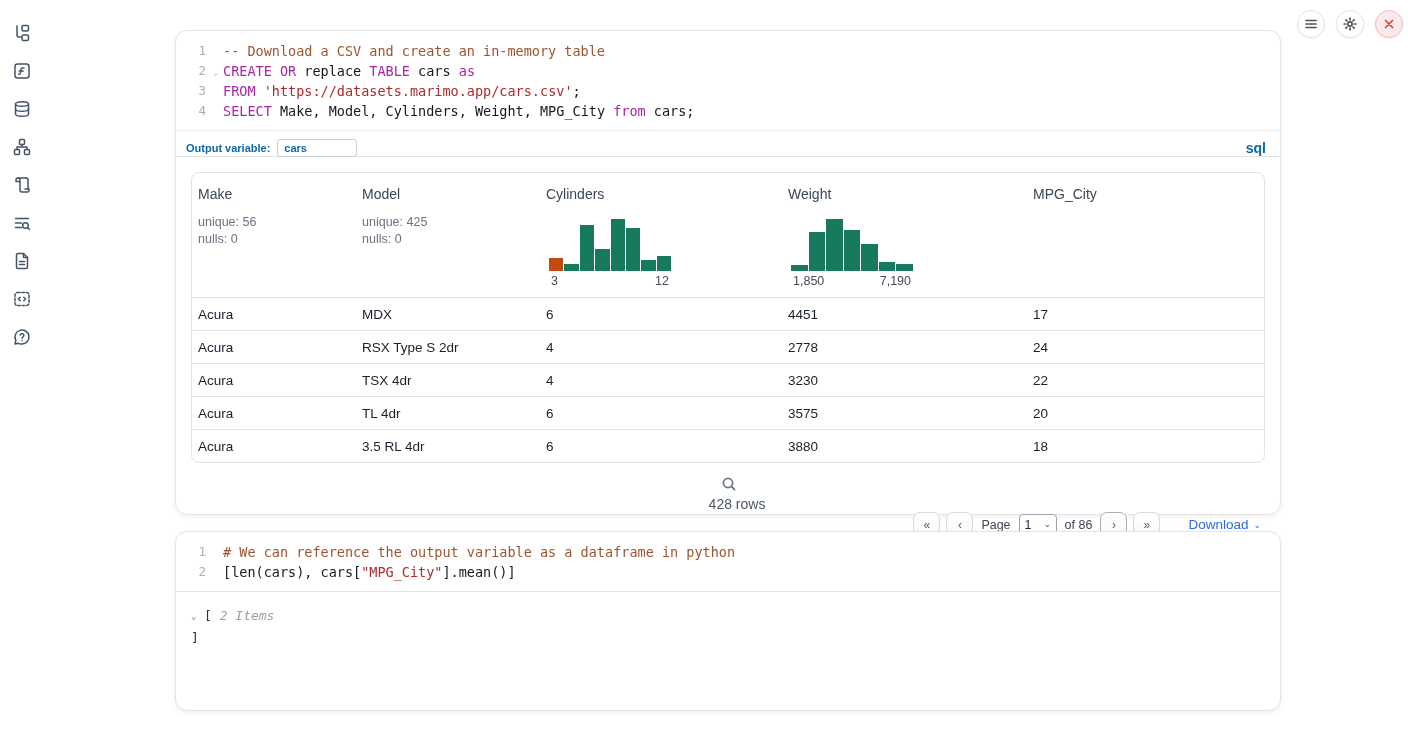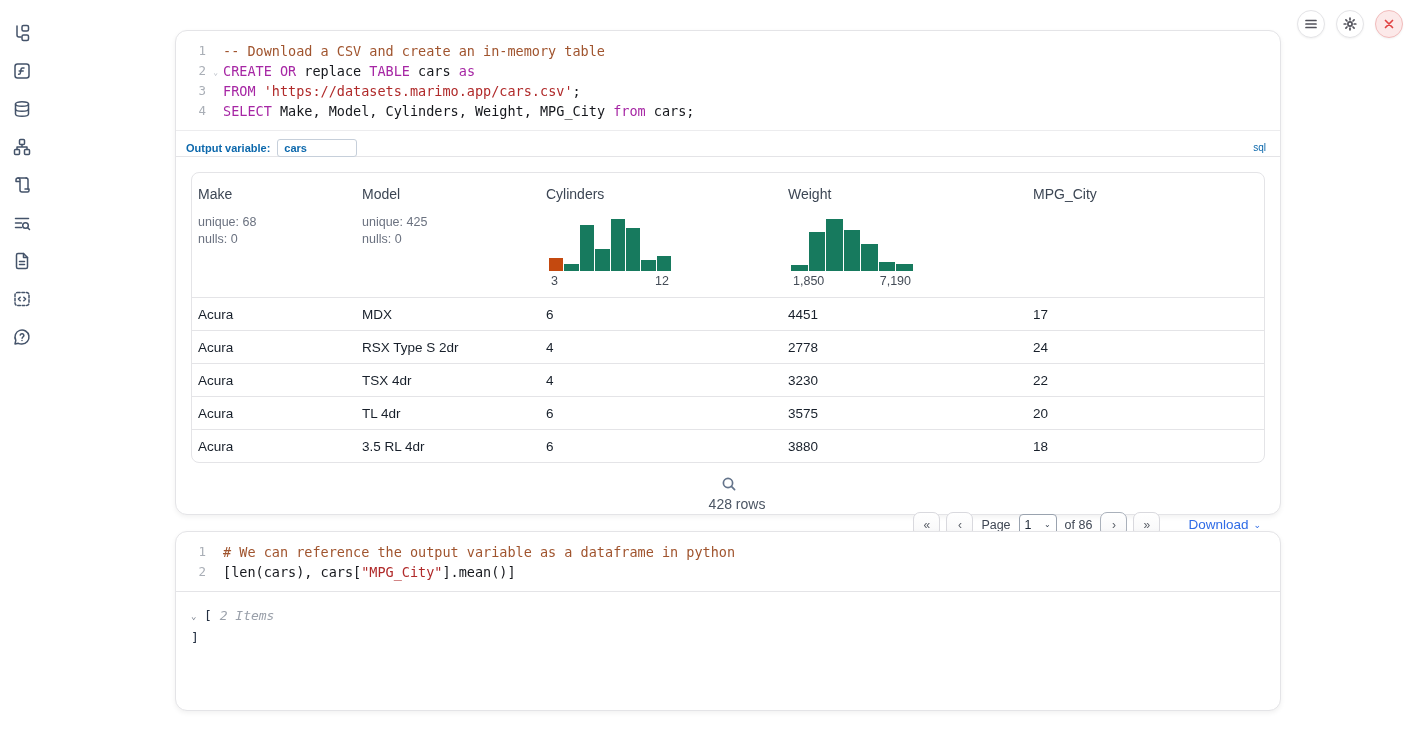--- a/index.html
+++ b/index.html
@@ -36,21 +36,21 @@
   .code-text { margin-left:17px; white-space:pre; color:#16181d; }
   .tok-kw { color:#a626a4; }
   .tok-str { color:#b02a2a; }
   .tok-com { color:#a0542e; }
 
   .outvar-bar { height:27px; border-top:1px solid #ececee; border-bottom:1px solid #e4e4e7;
     display:flex; align-items:center; padding:8px 14px 0 10px; gap:7px; }
   .outvar-label { font-size:11px; font-weight:bold; color:#0c68ac; }
   .outvar-input { width:80px; height:18px; border:1px solid #c6cfda; border-radius:3px;
     font-size:11px; font-weight:bold; color:#0c68ac; padding:0 6px; font-family:"Liberation Sans",sans-serif; }
-  .lang-badge { margin-left:auto; font-size:10px; font-weight:normal; color:#0c68ac; cursor:pointer; }
+  .lang-badge { margin-left:auto; font-size:14px; font-weight:bold; color:#0c68ac; cursor:pointer; }
 
   
   .table-section { padding:15px 17px 0 15px; }
   .data-table { border:1px solid #e4e4e7; border-radius:8px; overflow:hidden; width:1074px; }
   .thead { display:grid; grid-template-columns:164px 184px 242px 245px 1fr;
     padding:13px 0 9px 6px; height:124px; }
   .th-cell { display:flex; flex-direction:column; padding-right:12px; }
   .th-label { font-size:14px; color:#3c4654; }
   .th-stats { margin-top:12px; font-size:12.5px; color:#6b7280; line-height:17px; }
   .hist { margin-top:auto; width:122px; margin-left:3px; }
@@ -202,21 +202,21 @@
     <input class="outvar-input" value="cars" style="">
     <span class="lang-badge">sql</span>
   </div>
 
   <div class="table-section">
     <div class="data-table">
       <div class="thead">
           <div class="th-cell">
             <div class="th-label">Make</div>
             <div class="th-stats">
-              <div>unique: 68</div>
+              <div>unique: 56</div>
               <div>nulls: 0</div>
             </div>
           </div>
           <div class="th-cell">
             <div class="th-label">Model</div>
             <div class="th-stats">
               <div>unique: 425</div>
               <div>nulls: 0</div>
             </div>
           </div>

